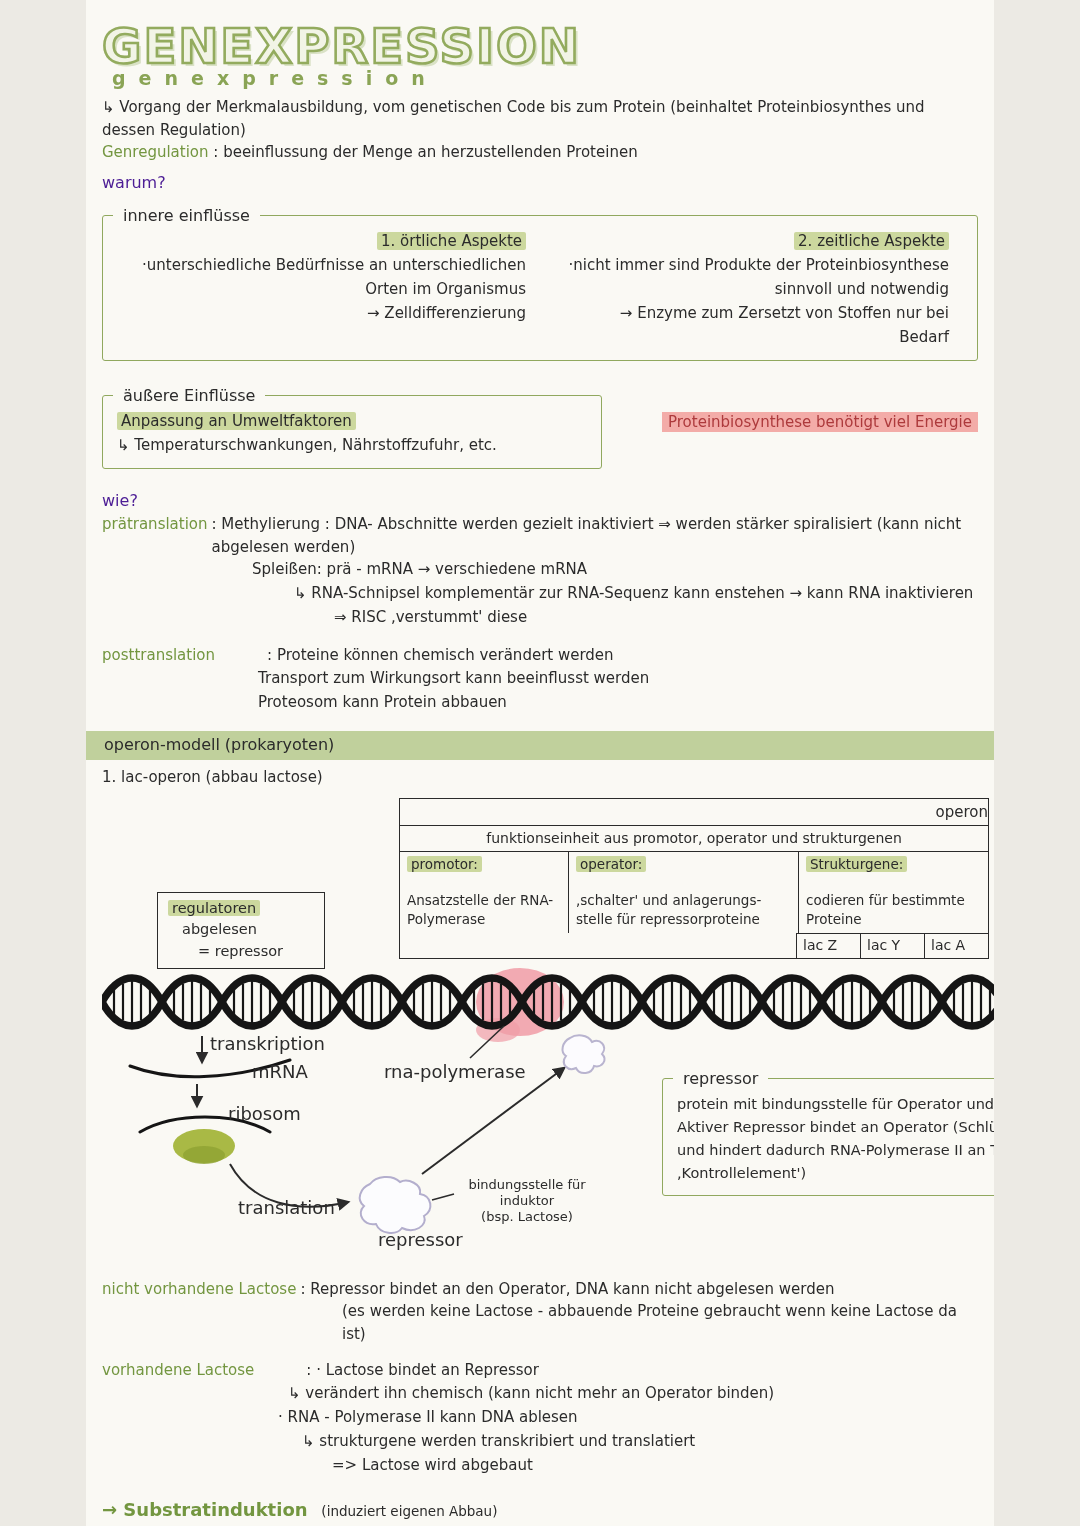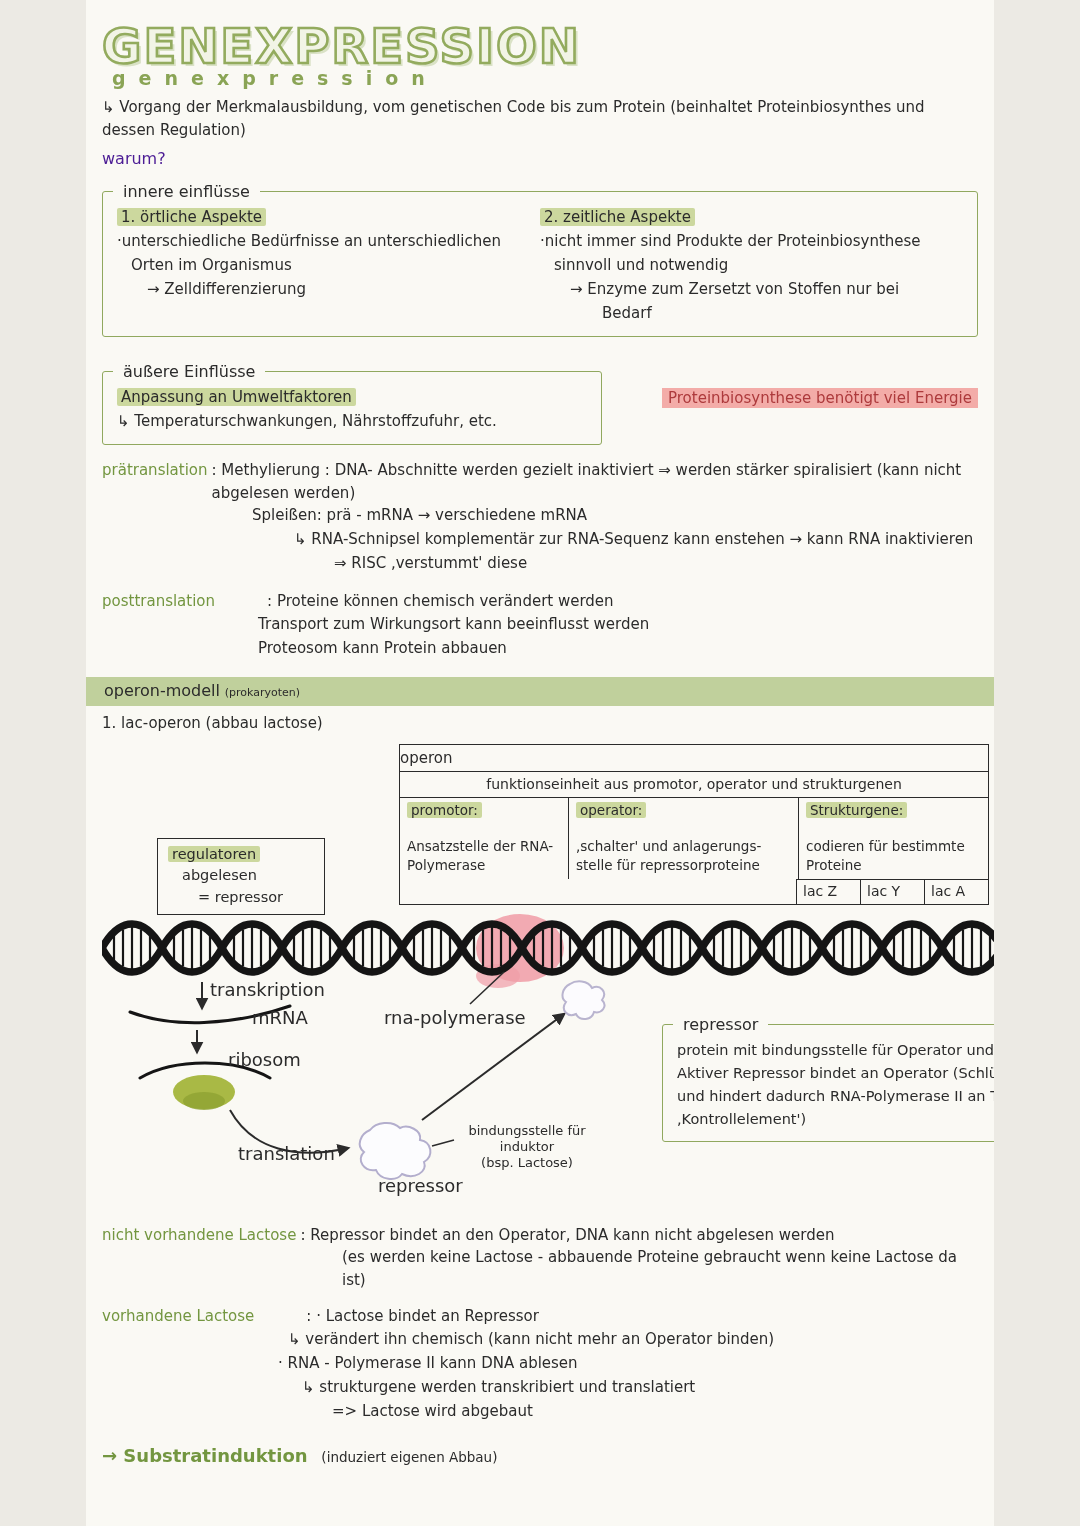--- a/index.html
+++ b/index.html
@@ -50,39 +50,39 @@
   
   .notebox{
     position:relative;border:1.7px solid #90a85e;border-radius:3px;
     padding:14px 14px 10px;margin:20px 0 14px;
   }
   .nb-title{
     position:absolute;top:-12px;left:10px;background:#faf9f4;
     padding:0 10px;font-size:16px;color:#2b2b2b;white-space:nowrap;
   }
   .cols{display:flex;}
-  .col{width:50%;padding-right:14px;box-sizing:border-box;}
+  .col{width:50%;padding-right:14px;box-sizing:border-box;text-align:right;}
   
   .aeussere-row{display:flex;align-items:flex-start;}
   .aeussere{width:470px;margin-right:60px;flex:none;}
   .energy{margin-top:36px;}
   .energy-hl{background:#f3aca8;color:#ad3a3c;padding:1px 6px;font-weight:500;}
   
   .banner{margin:16px -16px 6px;background:#c0d09c;padding:2px 18px 3px;}
   .banner-main{font-size:16px;}
-  .banner-sub{font-size:11px;text-align:right;}
+  .banner-sub{font-size:16px;text-align:right;}
   
   .diagram{position:relative;height:478px;margin-top:6px;}
   .flow-svg{position:absolute;left:0;top:0;z-index:1;pointer-events:none;}
   .helix-svg{position:absolute;left:0;top:166px;z-index:1;}
   .operon-box{
     position:absolute;left:297px;top:2px;width:590px;z-index:2;
     border:1.6px solid #2b2b2b;box-sizing:border-box;background:rgba(250,249,244,.0);
   }
-  .ob-title{text-align:left;font-size:15px;padding:2px 0;border-bottom:1.4px solid #2b2b2b;}
+  .ob-title{text-align:right;font-size:15px;padding:2px 0;border-bottom:1.4px solid #2b2b2b;}
   .ob-sub{text-align:center;font-size:14px;padding:2px 0;border-bottom:1.4px solid #2b2b2b;}
   .ob-cols{display:flex;min-height:74px;}
   .ob-col{padding:3px 7px;font-size:13.5px;line-height:1.45;box-sizing:border-box;}
   .ob-c1{width:168px;}
   .ob-c2{width:230px;border-left:1.4px solid #2b2b2b;}
   .ob-c3{flex:1;border-left:1.4px solid #2b2b2b;}
   .ob-h{margin-bottom:16px;}
   .lac-row{display:flex;margin-left:396px;border-top:1.4px solid #2b2b2b;border-left:1.4px solid #2b2b2b;}
   .lac-cell{flex:1;font-size:14px;padding:1px 6px 2px;}
   .lac-cell + .lac-cell{border-left:1.4px solid #2b2b2b;}
@@ -108,20 +108,23 @@
 <body>
 
 <div class="page">
 
   <header class="title-wrap">
     <h1 class="title-main">GENEXPRESSION</h1>
     <div class="title-sub">genexpression</div>
   </header>
 
   <div class="line">↳ Vorgang der Merkmalausbildung, vom genetischen Code bis zum Protein (beinhaltet Proteinbiosynthes und dessen Regulation)</div>
+  <div class="line">
+    <span class="green">Genregulation</span><span> : beeinflussung der Menge an herzustellenden Proteinen</span>
+  </div>
   <div class="glabel">warum?</div>
 
   <section class="notebox">
     <span class="nb-title">innere einflüsse</span>
     <div class="cols">
       <div class="col">
         <div class="line"><span class="hl">1. örtliche Aspekte</span></div>
         <div class="line">·unterschiedliche Bedürfnisse an unterschiedlichen</div>
         <div class="line i1">Orten im Organismus</div>
         <div class="line i2">→ Zelldifferenzierung</div>
@@ -140,20 +143,21 @@
     <section class="notebox aeussere">
       <span class="nb-title">äußere Einflüsse</span>
       <div class="line"><span class="hl">Anpassung an Umweltfaktoren</span></div>
       <div class="line">↳ Temperaturschwankungen, Nährstoffzufuhr, etc.</div>
     </section>
     <div class="energy">
       <span class="energy-hl">Proteinbiosynthese benötigt viel Energie</span>
     </div>
   </div>
 
+  <div class="glabel">wie?</div>
 
   <div class="lblline">
     <span class="green">prätranslation</span>
     <span>: Methylierung : DNA- Abschnitte werden gezielt inaktiviert ⇒ werden stärker spiralisiert (kann nicht abgelesen werden)</span>
   </div>
   <div class="line ind-a">Spleißen: prä - mRNA → verschiedene mRNA</div>
   <div class="line ind-b">↳ RNA-Schnipsel komplementär zur RNA-Sequenz kann enstehen → kann RNA inaktivieren</div>
   <div class="line ind-c">⇒ RISC ,verstummt' diese</div>
 
   <div class="lblline mt">

